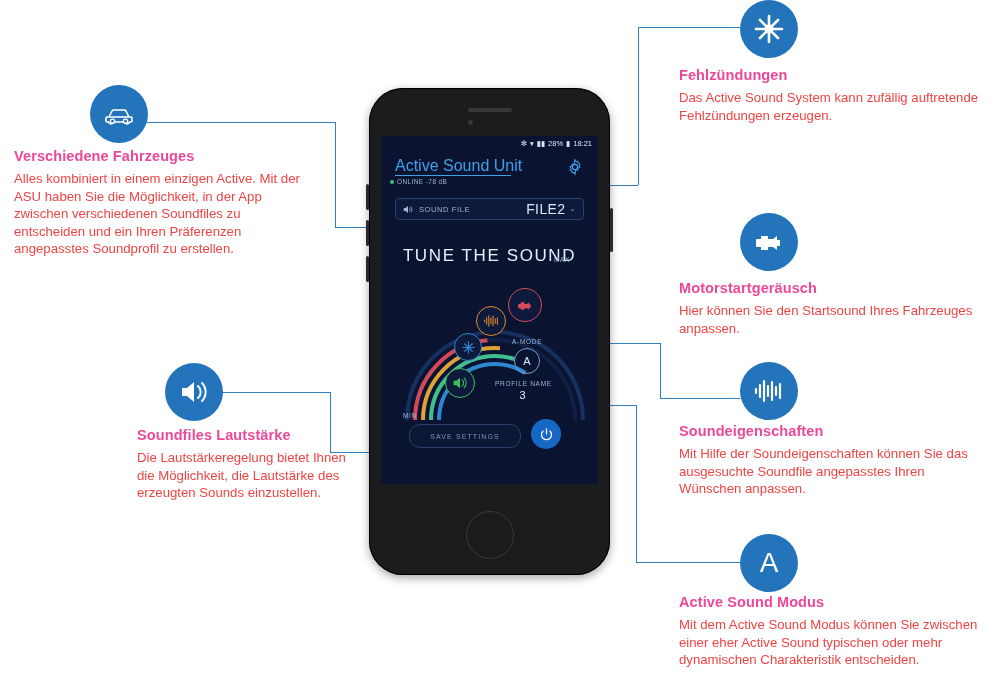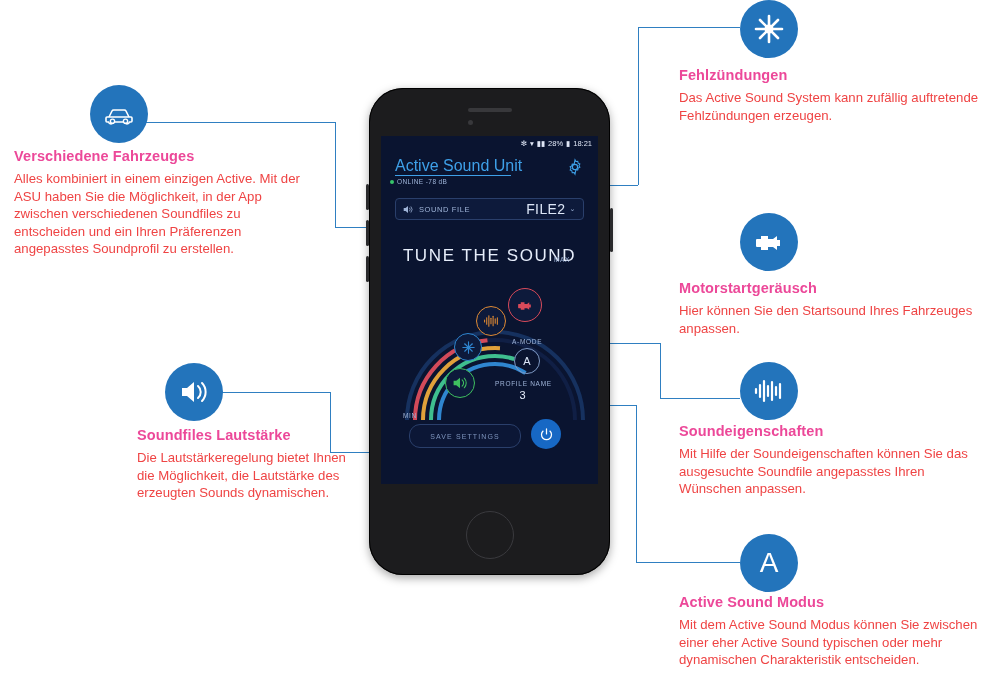--- a/index.html
+++ b/index.html
@@ -238,21 +238,21 @@
     <span style="font-size:28px;line-height:1;">A</span>
   </div>
 
   <div class="callout" style="left:14px;top:148px;width:300px;">
     <h3>Verschiedene Fahrzeuges</h3>
     <p>Alles kombiniert in einem einzigen Active. Mit der ASU haben Sie die Möglichkeit, in der App zwischen verschiedenen Soundfiles zu entscheiden und ein Ihren Präferenzen angepasstes Soundprofil zu erstellen.</p>
   </div>
 
   <div class="callout" style="left:137px;top:427px;width:215px;">
     <h3>Soundfiles Lautstärke</h3>
-    <p>Die Lautstärkeregelung bietet Ihnen die Möglichkeit, die Lautstärke des erzeugten Sounds dynamischen.</p>
+    <p>Die Lautstärkeregelung bietet Ihnen die Möglichkeit, die Lautstärke des erzeugten Sounds einzustellen.</p>
   </div>
 
   <div class="callout" style="left:679px;top:67px;width:300px;">
     <h3>Fehlzündungen</h3>
     <p>Das Active Sound System kann zufällig auftretende Fehlzündungen erzeugen.</p>
   </div>
 
   <div class="callout" style="left:679px;top:280px;width:300px;">
     <h3>Motorstartgeräusch</h3>
     <p>Hier können Sie den Startsound Ihres Fahrzeuges anpassen.</p>

